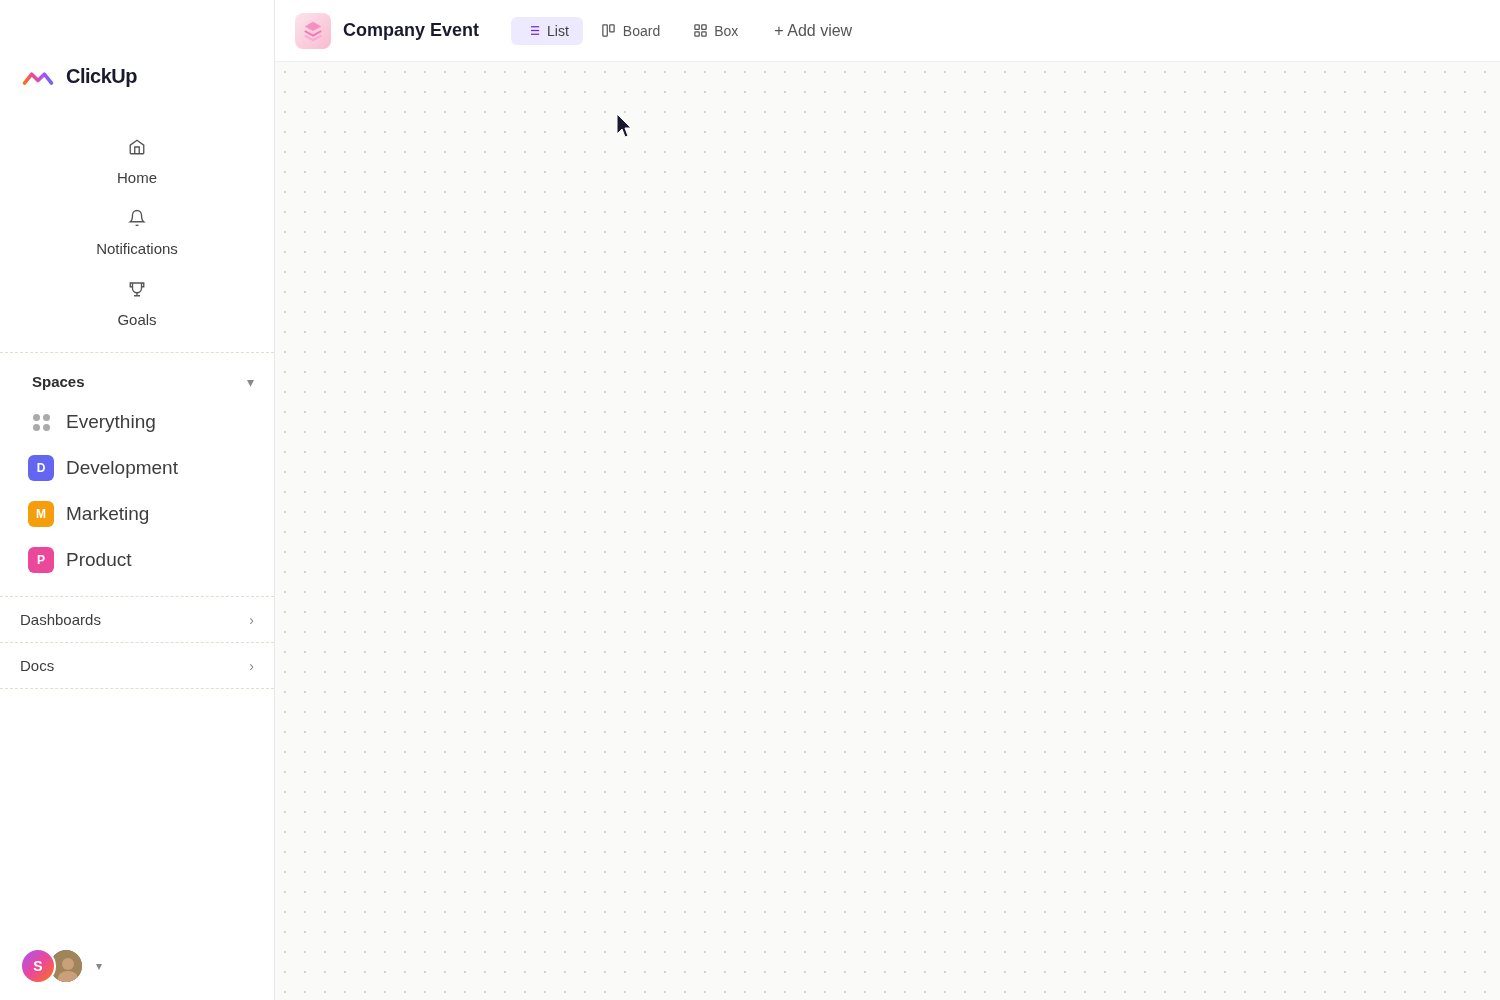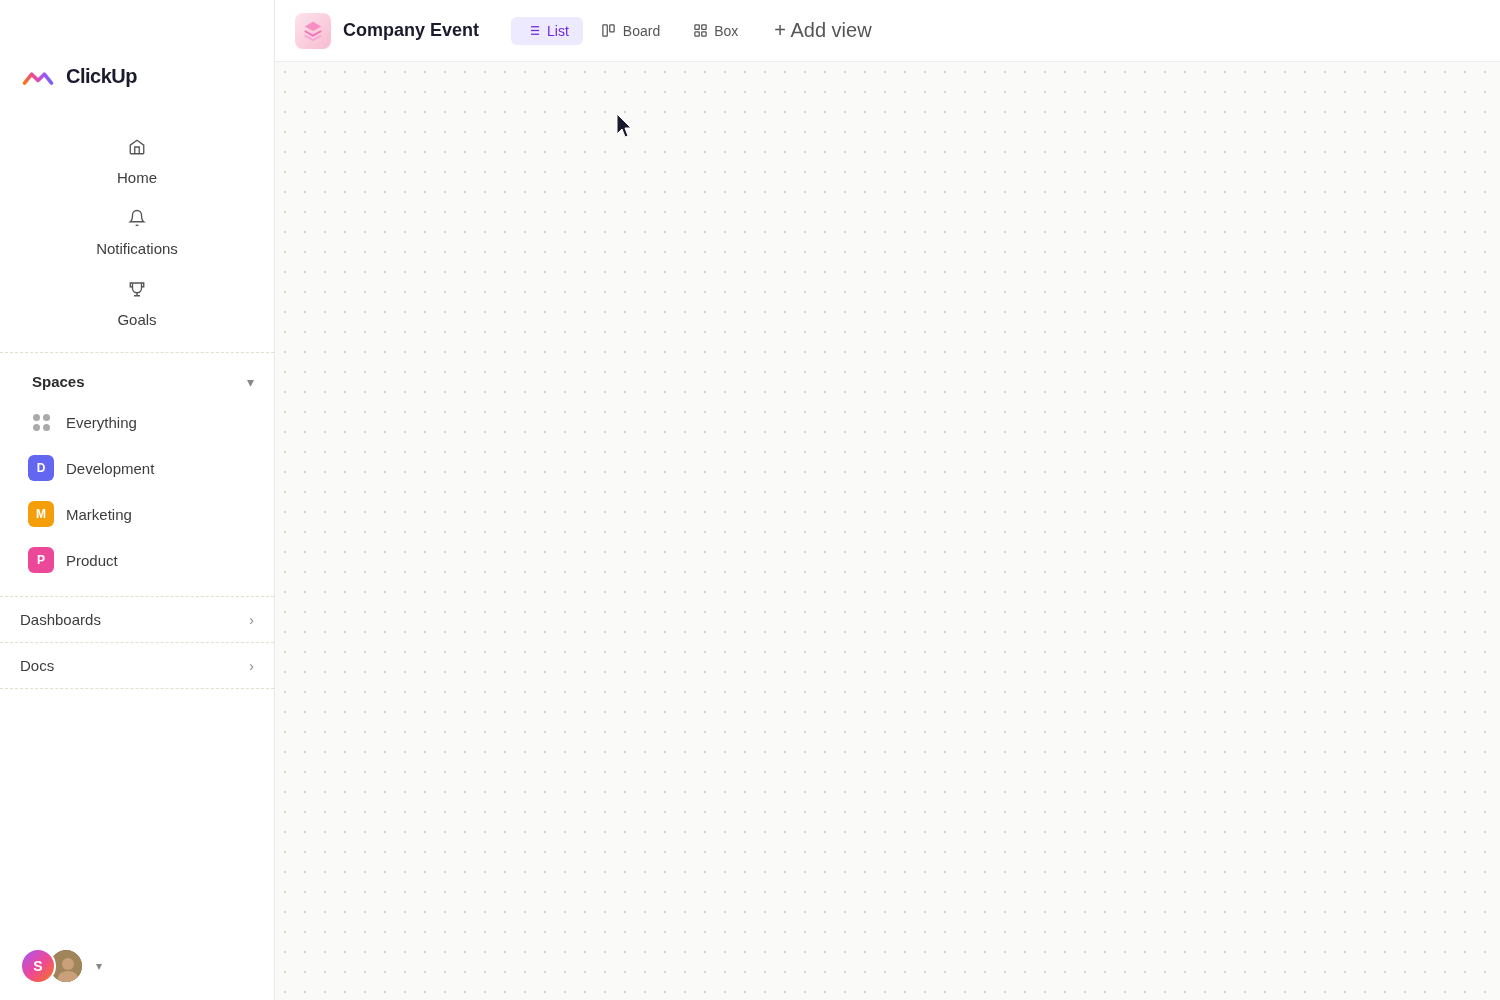--- a/index.html
+++ b/index.html
@@ -135,21 +135,21 @@
     }
 
     .dot {
       width: 7px;
       height: 7px;
       border-radius: 50%;
       background: #aaa;
     }
 
     .space-label {
-      font-size: 15px;
+      font-size: 19px;
     }
 
     .space-label-bold {
       font-weight: 400;
     }
 
     
     .bottom-section {
       border-bottom: 1px dashed #e0e0d0;
     }
@@ -269,41 +269,41 @@
       gap: 6px;
       padding: 6px 14px;
       border-radius: 6px;
       cursor: pointer;
       font-size: 14px;
       color: #555;
     }
 
     .view-tab.active {
       background: #ede9fe;
-      color: #6d28d9;
+      color: #404040;
       font-weight: 500;
     }
 
     .view-tab-icon {
       width: 16px;
       height: 16px;
       display: flex;
       align-items: center;
       justify-content: center;
       font-size: 14px;
     }
 
     .add-view-btn {
       display: flex;
       align-items: center;
       gap: 6px;
       padding: 6px 14px;
       border-radius: 6px;
       cursor: pointer;
-      font-size: 20px;
+      font-size: 16px;
       color: #555;
       margin-left: 4px;
     }
 
     
     .main-area {
       flex: 1;
       background-color: #fafaf8;
       background-image: radial-gradient(circle, #d4d4c8 1px, transparent 1px);
       background-size: 20px 20px;

